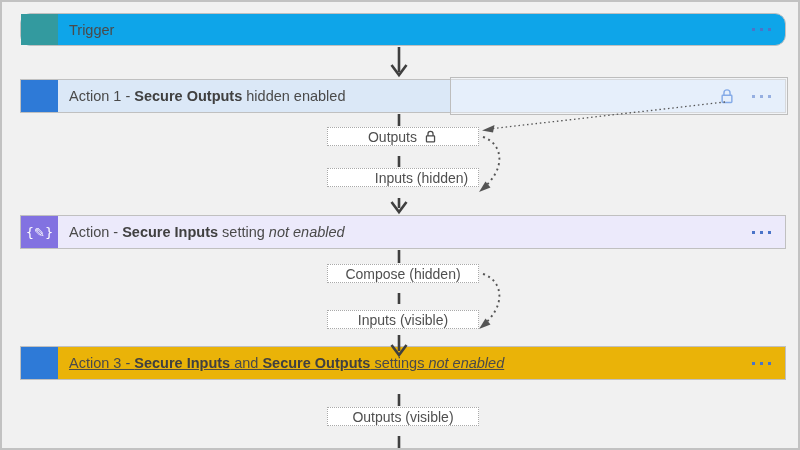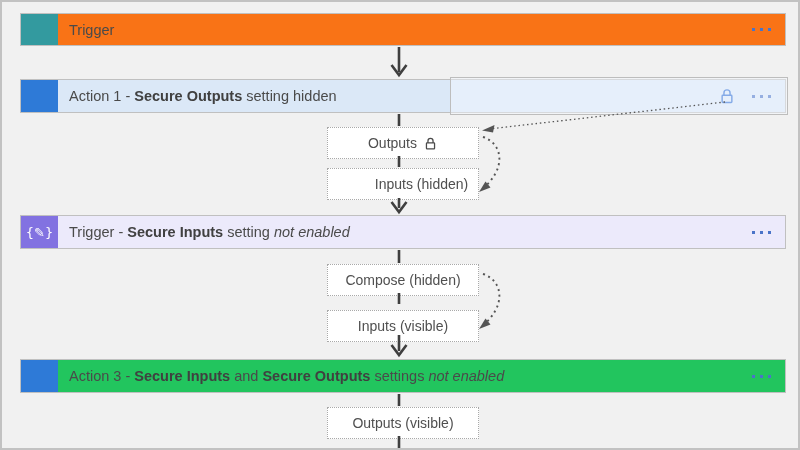--- a/index.html
+++ b/index.html
@@ -24,79 +24,79 @@
   .ellipsis{
     display:flex;gap:5px;align-items:center;padding:6px 14px 6px 6px;cursor:pointer;
   }
   .ellipsis .dot{width:3px;height:3px;background:#4a74c8;}
   .row-lock{display:flex;align-items:center;margin-right:10px;}
   .callout{
     position:absolute;left:429px;top:-3px;width:338px;height:38px;box-sizing:border-box;
     border:1px solid #bdbdbd;background:rgba(244,249,254,0.45);
   }
   .detail-box{
-    position:absolute;left:325px;width:152px;height:32px;box-sizing:border-box;
+    position:absolute;left:325px;width:152px;height:19px;box-sizing:border-box;
     background:#ffffff;border:1px dotted #a9a9a9;
     display:flex;align-items:center;justify-content:center;gap:6px;
     font-size:14px;color:#4f4f4f;white-space:nowrap;
   }
   #overlay{position:absolute;left:0;top:0;pointer-events:none;}
 </style>
 </head>
 <body>
 
 <div class="canvas">
 
-  <div class="node-row" style="top: 11px; height: 33px; background-color: #f97316;">
+  <div class="node-row" style="top: 11px; height: 33px; background-color: #0ea5e9; border-radius: 11px;">
     <div class="node-icon" style="background-color: rgb(51, 154, 159);"></div>
     <div class="node-label">
       <span>Trigger</span>
     </div>
     <div class="spacer"></div>
     <div class="ellipsis">
       <span class="dot"></span>
       <span class="dot"></span>
       <span class="dot"></span>
     </div>
   </div>
 
   <div class="node-row" style="top: 77px; background-color: rgb(219, 232, 247);">
     <div class="callout"></div>
     <div class="node-icon" style="background-color: rgb(46, 122, 215);"></div>
     <div class="node-label">
-      <span>Action 1 - </span><span class="b">Secure Outputs</span><span> setting hidden</span>
+      <span>Action 1 - </span><span class="b">Secure Outputs</span><span> hidden enabled</span>
     </div>
     <div class="spacer"></div>
     <div class="row-lock">
       <svg width="18" height="18" viewBox="0 0 20 20">
         <path d="M6.6 9.2 V6.6 a3.4 3.4 0 0 1 6.8 0 V9.2" fill="none" stroke="#2a6bd4" stroke-width="1.6"></path>
         <rect x="4.6" y="9.2" width="10.8" height="8" rx="0.8" fill="none" stroke="#2a6bd4" stroke-width="1.6"></rect>
       </svg>
     </div>
     <div class="ellipsis">
       <span class="dot"></span>
       <span class="dot"></span>
       <span class="dot"></span>
     </div>
   </div>
 
   <div class="node-row" style="top: 213px; background-color: rgb(236, 234, 251);">
     <div class="node-icon" style="background-color: rgb(130, 114, 225);">{✎}</div>
     <div class="node-label">
-      <span>Trigger - </span><span class="b">Secure Inputs</span><span> setting </span><span class="i">not enabled</span>
+      <span>Action - </span><span class="b">Secure Inputs</span><span> setting </span><span class="i">not enabled</span>
     </div>
     <div class="spacer"></div>
     <div class="ellipsis">
       <span class="dot"></span>
       <span class="dot"></span>
       <span class="dot"></span>
     </div>
   </div>
 
-  <div class="node-row" style="top: 357px; background-color: #22c55e;">
+  <div class="node-row" style="top: 344px; background-color: #eab308; text-decoration: underline;">
     <div class="node-icon" style="background-color: rgb(46, 122, 215);"></div>
     <div class="node-label">
       <span>Action 3 - </span><span class="b">Secure Inputs</span><span> and </span><span class="b">Secure Outputs</span><span> settings </span><span class="i">not enabled</span>
     </div>
     <div class="spacer"></div>
     <div class="ellipsis">
       <span class="dot"></span>
       <span class="dot"></span>
       <span class="dot"></span>
     </div>

